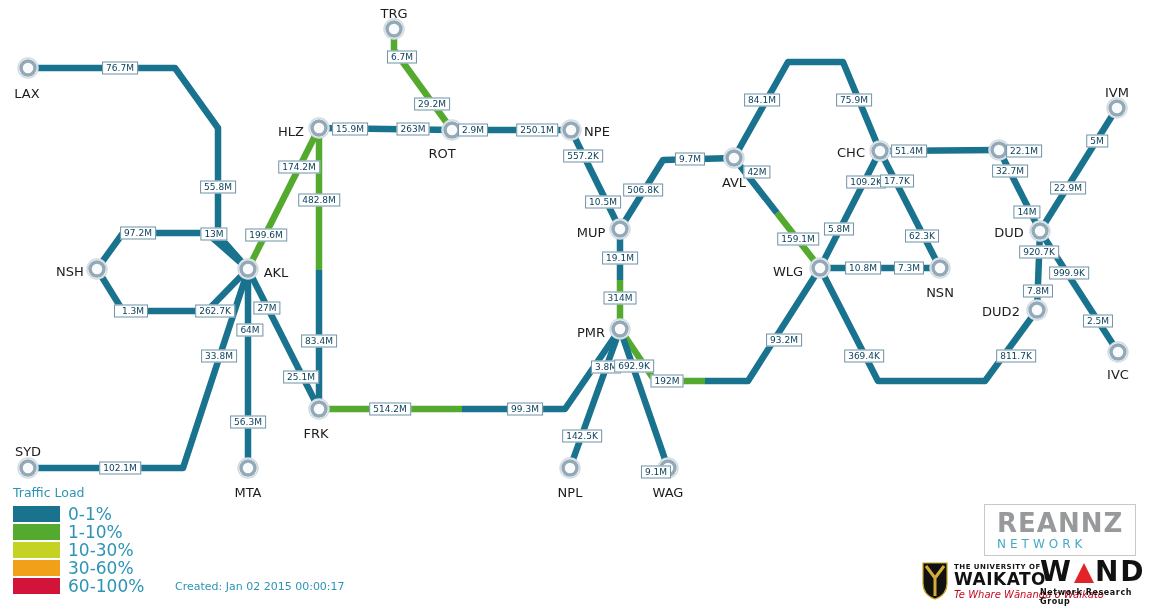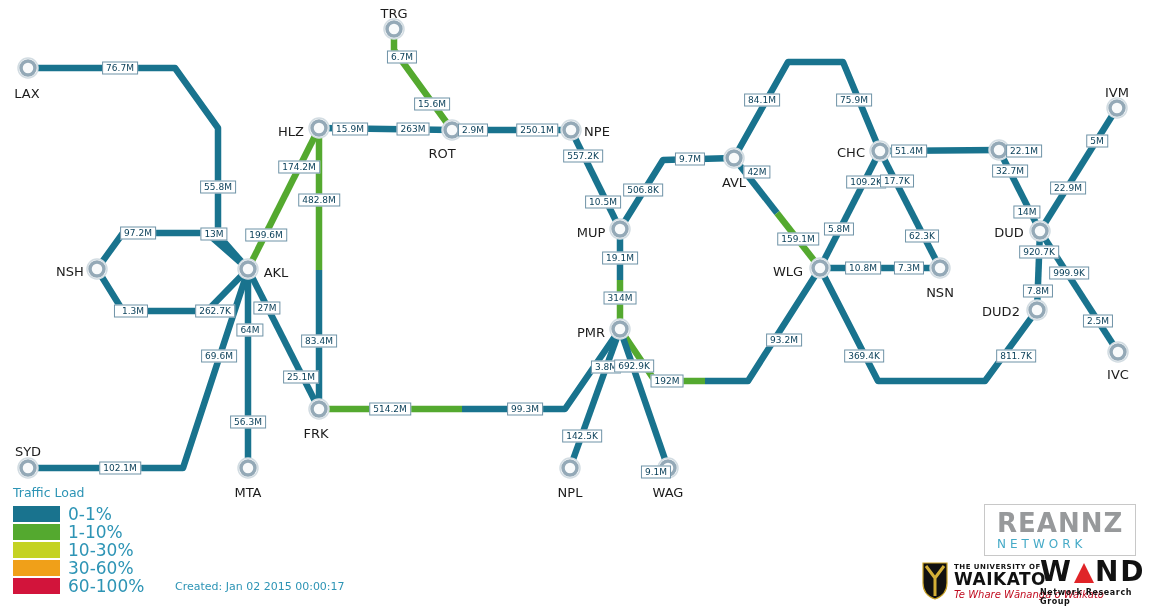--- a/index.html
+++ b/index.html
@@ -142,39 +142,39 @@
       <div class="nlabel" style="left: 851px; top: 152px;">CHC</div>
       <div class="nlabel" style="left: 940px; top: 292px;">NSN</div>
       <div class="nlabel" style="left: 1025px; top: 151px;">LCN</div>
       <div class="nlabel" style="left: 1117px; top: 92px;">IVM</div>
       <div class="nlabel" style="left: 1009px; top: 232px;">DUD</div>
       <div class="nlabel" style="left: 1001px; top: 311px;">DUD2</div>
       <div class="nlabel" style="left: 1118px; top: 374px;">IVC</div>
       <div class="tlabel" style="left: 120px; top: 68px;">76.7M</div>
       <div class="tlabel" style="left: 218px; top: 187px;">55.8M</div>
       <div class="tlabel" style="left: 120px; top: 468px;">102.1M</div>
-      <div class="tlabel" style="left: 219px; top: 356px;">69.6M</div>
+      <div class="tlabel" style="left: 219px; top: 356px;">33.8M</div>
       <div class="tlabel" style="left: 138px; top: 233px;">97.2M</div>
       <div class="tlabel" style="left: 214px; top: 234px;">13M</div>
       <div class="tlabel" style="left: 131px; top: 311px; padding-left: 7px;">1.3M</div>
       <div class="tlabel" style="left: 215px; top: 311px;">262.7K</div>
       <div class="tlabel" style="left: 250px; top: 330px;">64M</div>
       <div class="tlabel" style="left: 248px; top: 422px;">56.3M</div>
       <div class="tlabel" style="left: 267px; top: 308px;">27M</div>
       <div class="tlabel" style="left: 301px; top: 377px;">25.1M</div>
       <div class="tlabel" style="left: 299px; top: 167px;">174.2M</div>
       <div class="tlabel" style="left: 266px; top: 235px;">199.6M</div>
       <div class="tlabel" style="left: 319px; top: 200px;">482.8M</div>
       <div class="tlabel" style="left: 319px; top: 341px;">83.4M</div>
       <div class="tlabel" style="left: 350px; top: 129px;">15.9M</div>
       <div class="tlabel" style="left: 413px; top: 129px;">263M</div>
       <div class="tlabel" style="left: 473px; top: 130px;">2.9M</div>
       <div class="tlabel" style="left: 537px; top: 130px;">250.1M</div>
       <div class="tlabel" style="left: 402px; top: 57px;">6.7M</div>
-      <div class="tlabel" style="left: 432px; top: 104px;">15.6M</div>
+      <div class="tlabel" style="left: 432px; top: 104px;">29.2M</div>
       <div class="tlabel" style="left: 390px; top: 409px;">514.2M</div>
       <div class="tlabel" style="left: 525px; top: 409px;">99.3M</div>
       <div class="tlabel" style="left: 583px; top: 156px;">557.2K</div>
       <div class="tlabel" style="left: 603px; top: 202px;">10.5M</div>
       <div class="tlabel" style="left: 643px; top: 190px;">506.8K</div>
       <div class="tlabel" style="left: 690px; top: 159px;">9.7M</div>
       <div class="tlabel" style="left: 620px; top: 258px;">19.1M</div>
       <div class="tlabel" style="left: 620px; top: 298px;">314M</div>
       <div class="tlabel" style="left: 606px; top: 367px;">3.8M</div>
       <div class="tlabel" style="left: 582px; top: 436px;">142.5K</div>

